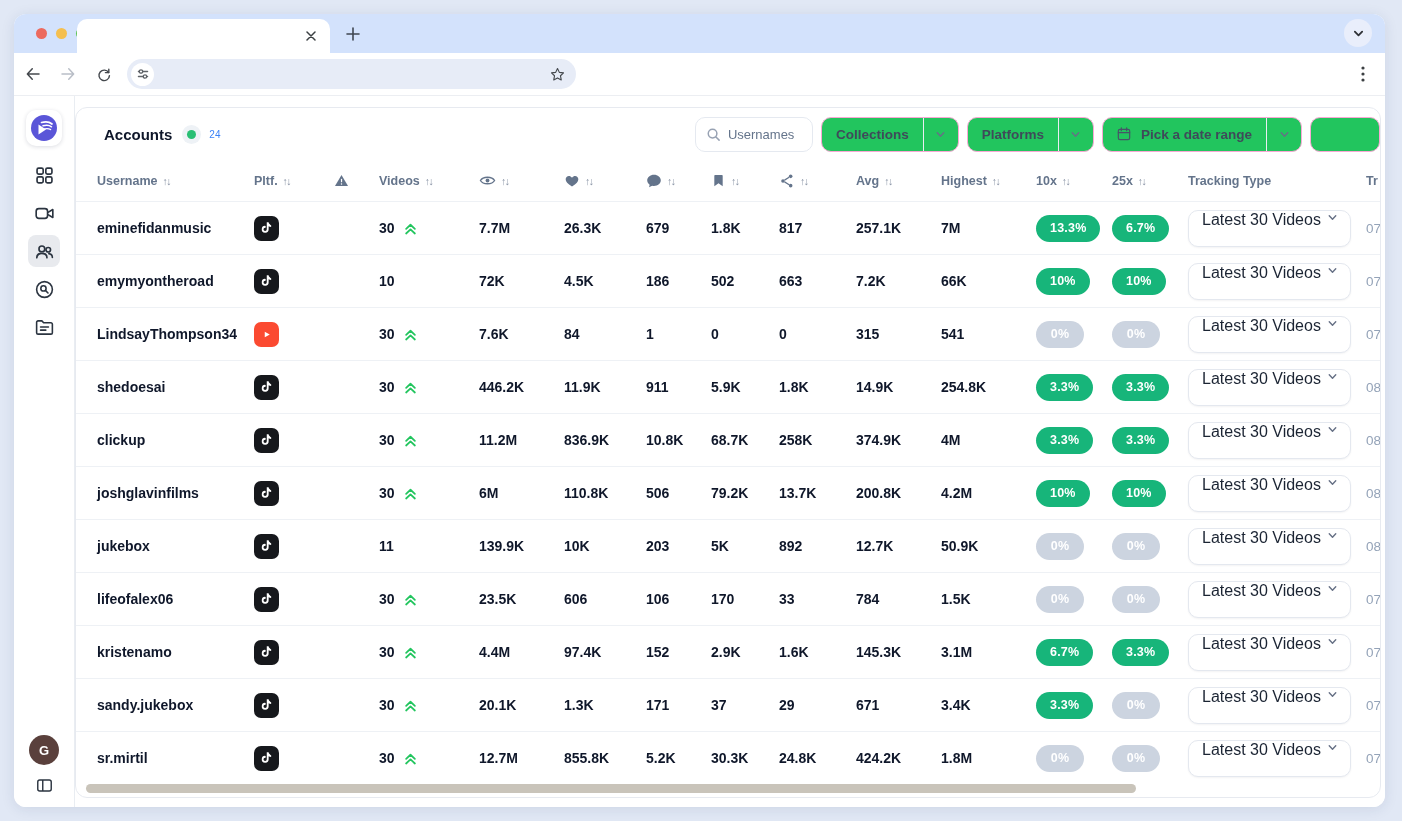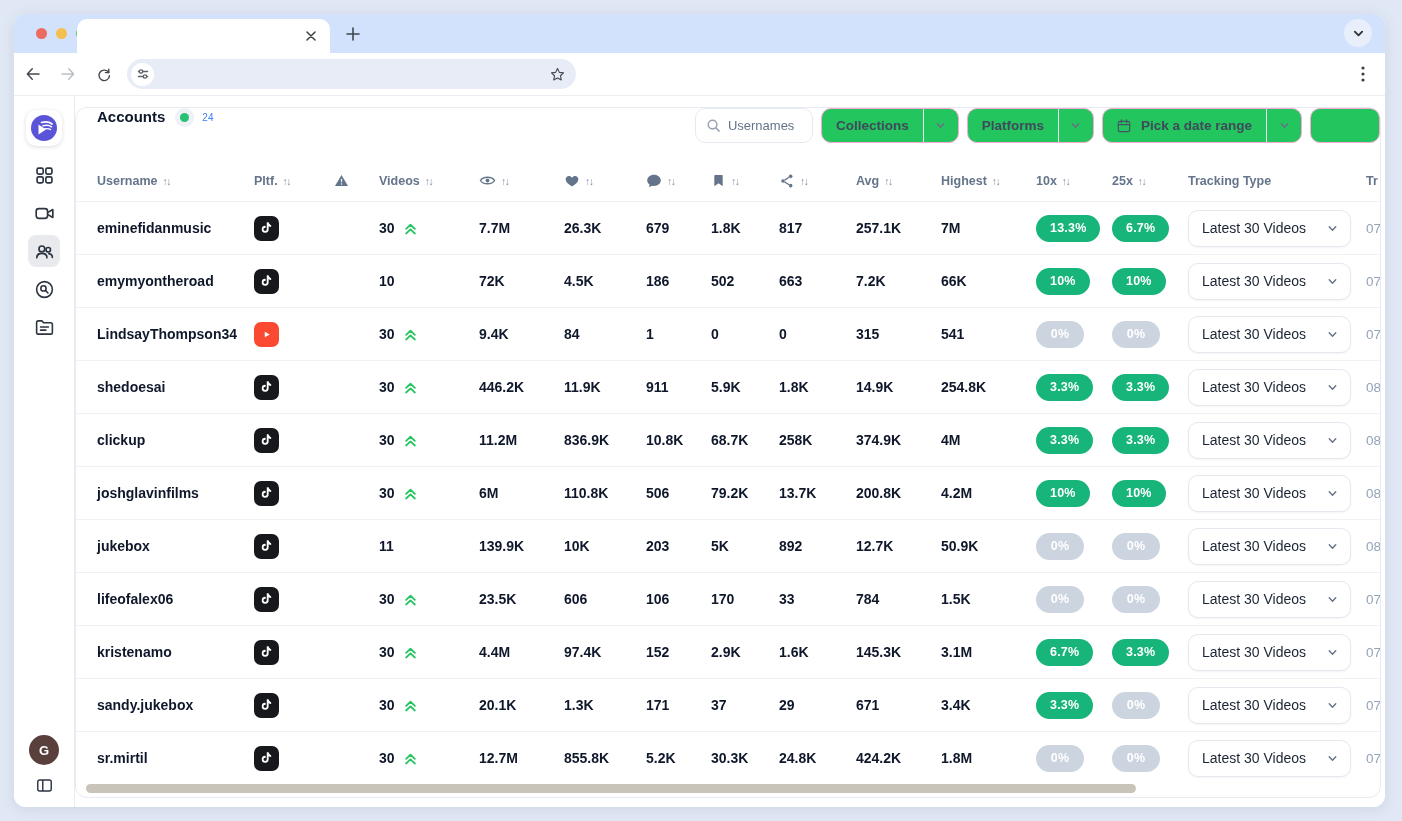--- a/index.html
+++ b/index.html
@@ -36,21 +36,21 @@
   .content { display:flex; height:711px; background:#fff; }
   .sidebar { width:61px; border-right:1px solid #e9edf2; display:flex; flex-direction:column; align-items:center; padding:14px 0 12px; }
   .logo { width:36px; height:36px; border-radius:10px; background:#fff; box-shadow:0 1px 4px rgba(20,30,60,.15); display:grid; place-items:center; margin-bottom:13px; }
   .nav-item { width:32px; height:32px; display:grid; place-items:center; border-radius:8px; margin-bottom:6px; cursor:pointer; }
   .nav-item.active { background:#e8eaee; }
   .side-bottom { margin-top:auto; display:flex; flex-direction:column; align-items:center; gap:11px; }
   .avatar { width:30px; height:30px; border-radius:50%; background:#5a403c; color:#fff; font-size:13px; font-weight:700; display:grid; place-items:center; }
   
   .main { flex:1; min-width:0; padding:11px 4px 0 0; }
   .card { height:691px; background:#fff; border:1px solid #e7eaf0; border-radius:12px; overflow:hidden; position:relative; }
-  .card-head { height:52px; display:flex; align-items:flex-start; padding-left:21px; }
+  .card-head { height:52px; display:flex; align-items:center; padding-left:28px; }
   .page-title { font-size:15px; font-weight:700; color:#0f172a; }
   .count-wrap { display:flex; align-items:center; gap:8px; margin-left:10px; }
   .dot-badge { width:19px; height:19px; border-radius:50%; background:#eef2f6; display:grid; place-items:center; }
   .dot-badge i { display:block; width:9px; height:9px; border-radius:50%; background:#29bf74; }
   .count { font-size:10px; font-weight:400; color:#3b82f6; }
   .filters { margin-left:auto; display:flex; align-items:center; gap:8px; }
   .searchbox { width:118px; height:35px; border:1px solid #e5e9f0; border-radius:10px; display:flex; align-items:center; gap:7px; padding:0 10px; background:#fff; }
   .searchbox input { border:none; outline:none; width:74px; font-size:13px; font-family:inherit; color:#475467; background:transparent; }
   .searchbox input::placeholder { color:#64748b; font-weight:500; }
   .fbtn { height:35px; border:1px solid #f9a8d4; border-radius:10px; background:#22c55e; display:flex; align-items:center; cursor:pointer; }
@@ -71,22 +71,22 @@
   .cell { white-space:nowrap; display:flex; align-items:center; }
   .picon { width:25px; height:25px; border-radius:7px; display:grid; place-items:center; }
   .picon.tiktok { background:#16181c; }
   .picon.youtube { background:#fb4a31; }
   .trend { margin-left:8px; display:grid; place-items:center; }
   .pill { min-width:48px; height:27px; padding:0 14px; border-radius:14px; display:inline-flex; align-items:center; justify-content:center;
     font-size:12.5px; font-weight:700; color:#fff; letter-spacing:.2px; }
   .pill.green { background:#17b57a; }
   .pill.gray { background:#ccd4e0; }
   .track-select { width:163px; height:37px; border:1px solid #e4e8ef; border-radius:10px; background:#fff;
-    display:flex; align-items:center; justify-content:space-between; padding:0 11px 0 13px;
-    font-family:inherit; font-size:14px; font-weight:500; color:#1b2433; cursor:pointer;
+    display:flex; justify-content:space-between; padding:0 11px 0 13px;
+    font-family:inherit; font-size:16px; font-weight:500; color:#1b2433; cursor:pointer;
     box-shadow:0 1px 2px rgba(16,24,40,.05); }
   .c-date { color:#94a3b8; font-weight:500; font-size:13.5px; }
   .hthumb { position:absolute; left:10px; bottom:4px; width:1050px; height:9px; border-radius:5px; background:#c9c4ba; }
   svg { display:block; }
 </style>
 </head>
 <body>
 
 <div class="window">
 
@@ -508,21 +508,21 @@
       <span class="trend">
         <svg width="15" height="15" viewBox="0 0 24 24">
                     <g fill="none" stroke="#22c55e" stroke-width="2.8" stroke-linecap="round" stroke-linejoin="round">
                       <path d="M5 12.5 L12 6 L19 12.5"></path>
                       <path d="M5 20 L12 13.5 L19 20"></path>
                     </g>
                   </svg>
       </span>
     </div>
     <div class="cell">
-                <span>9.4K</span>
+                <span>7.6K</span>
               </div>
     <div class="cell">
                 <span>84</span>
               </div>
     <div class="cell">
                 <span>1</span>
               </div>
     <div class="cell">
                 <span>0</span>
               </div>

